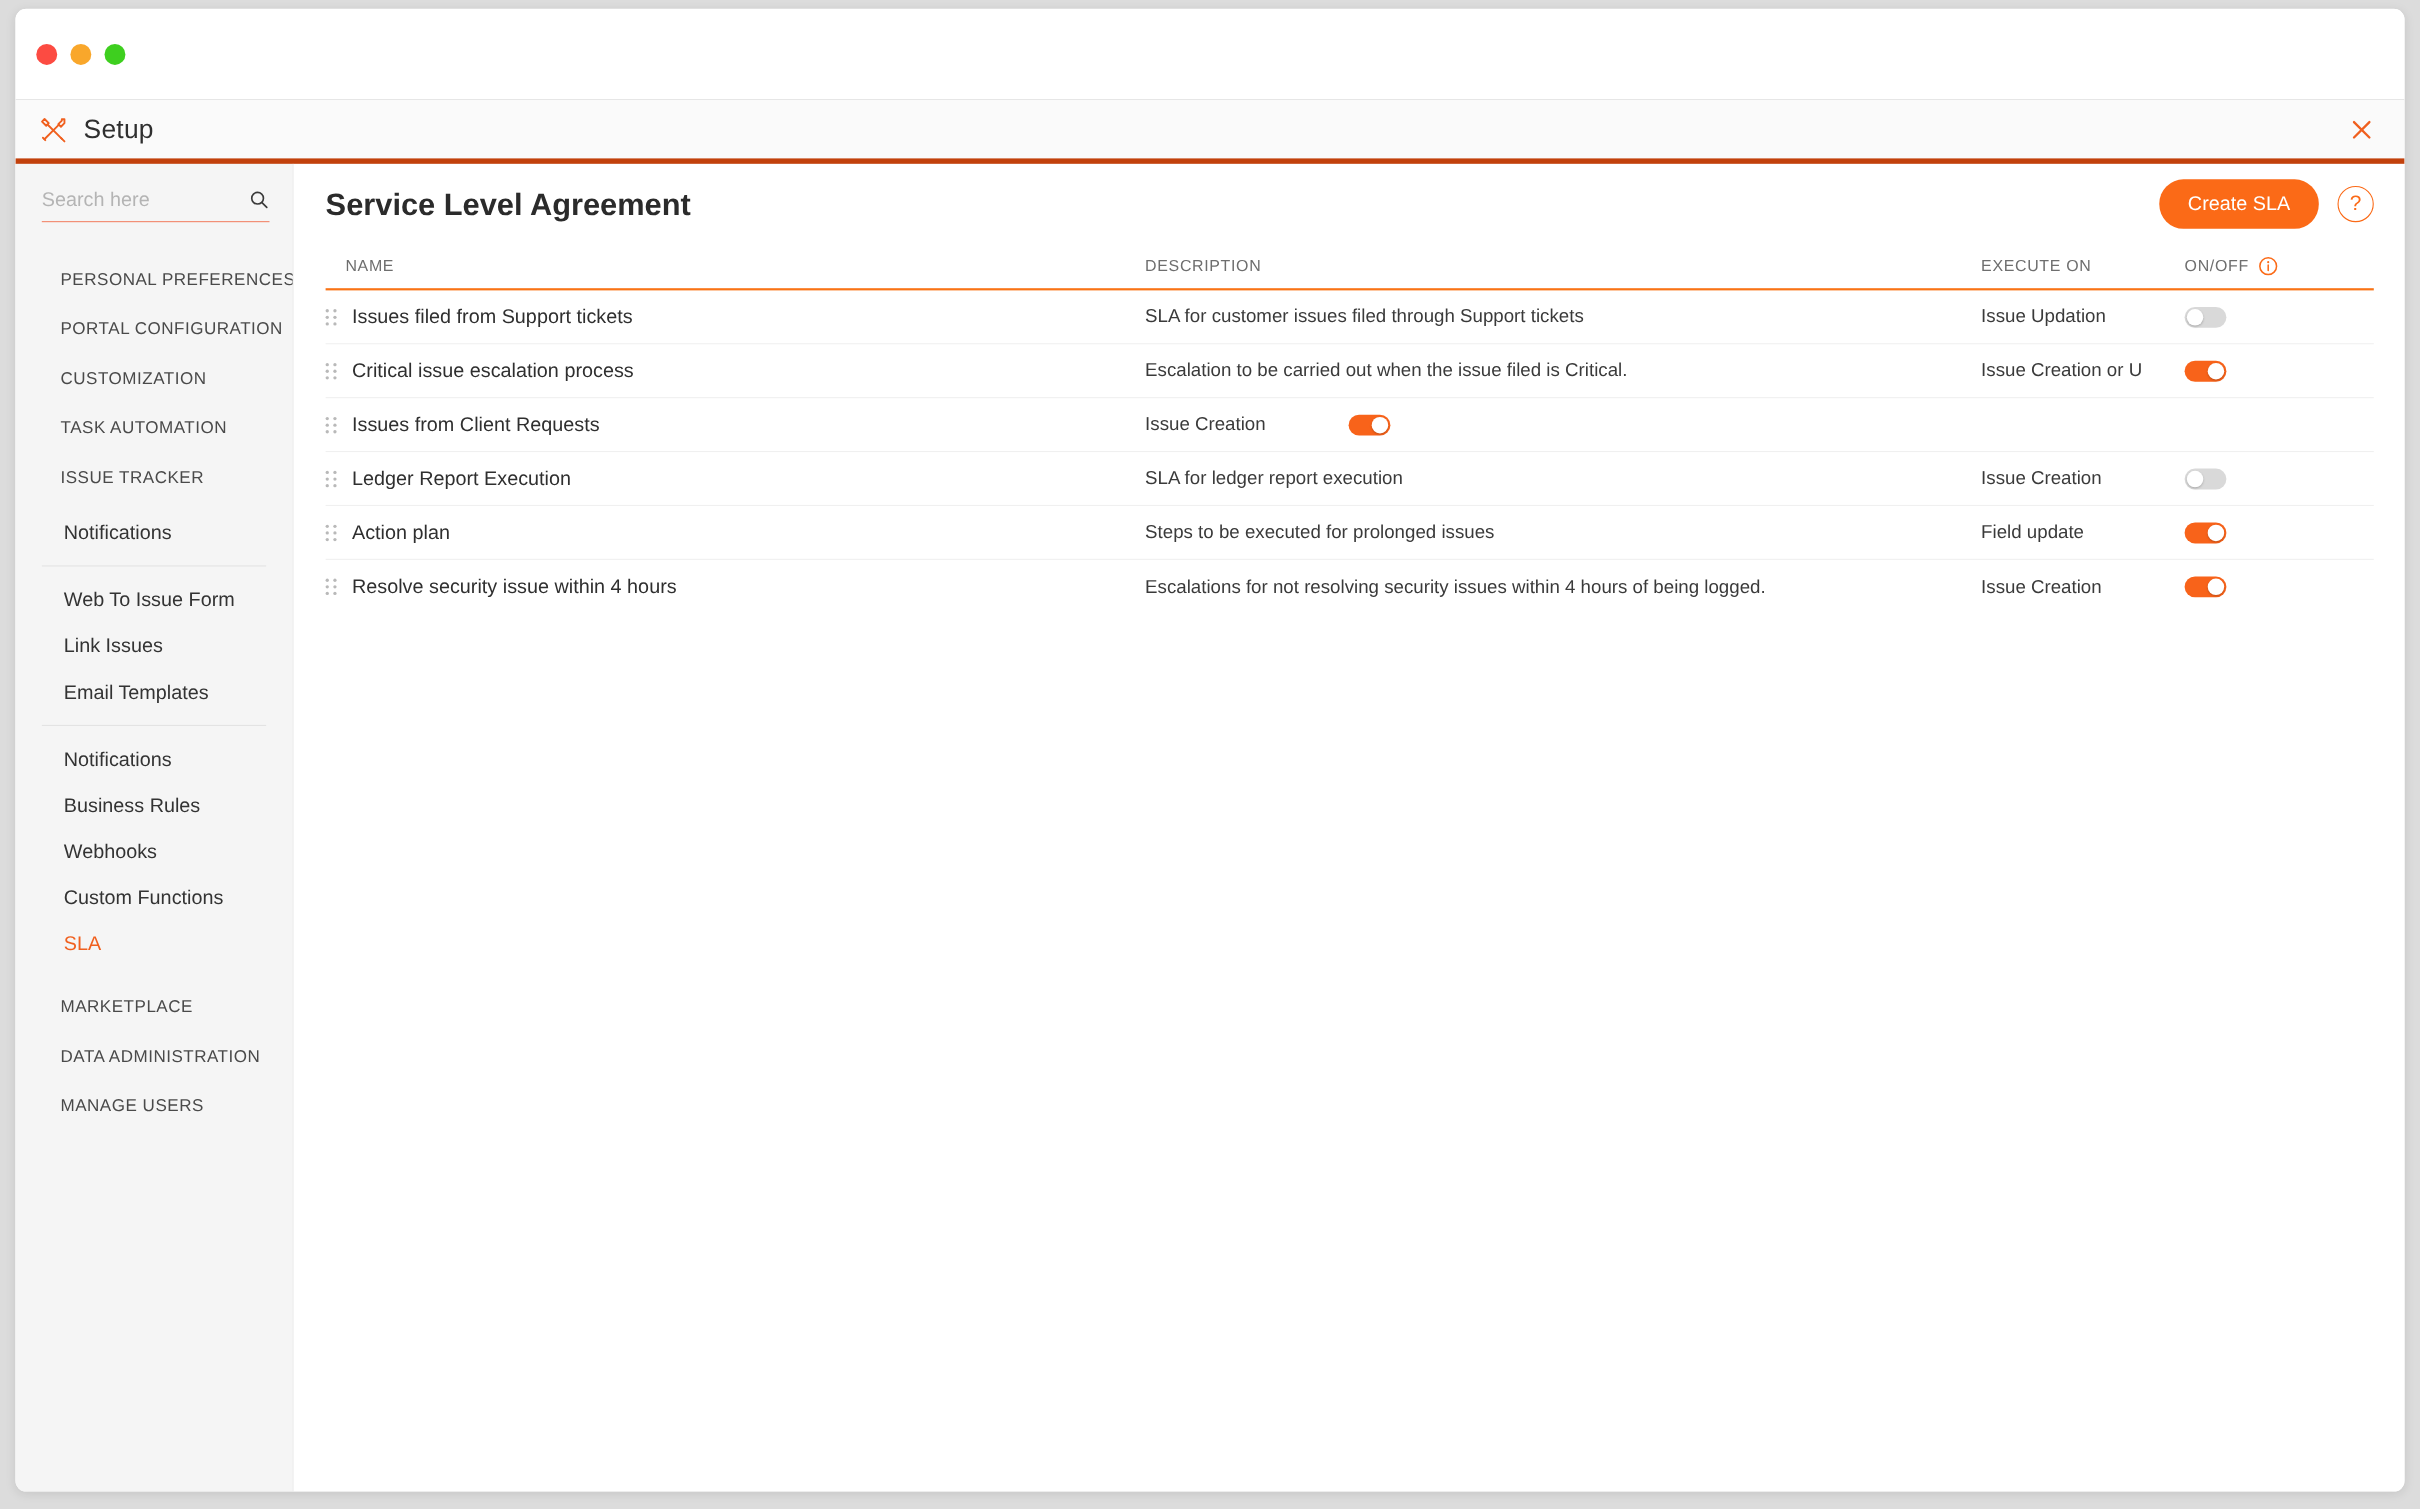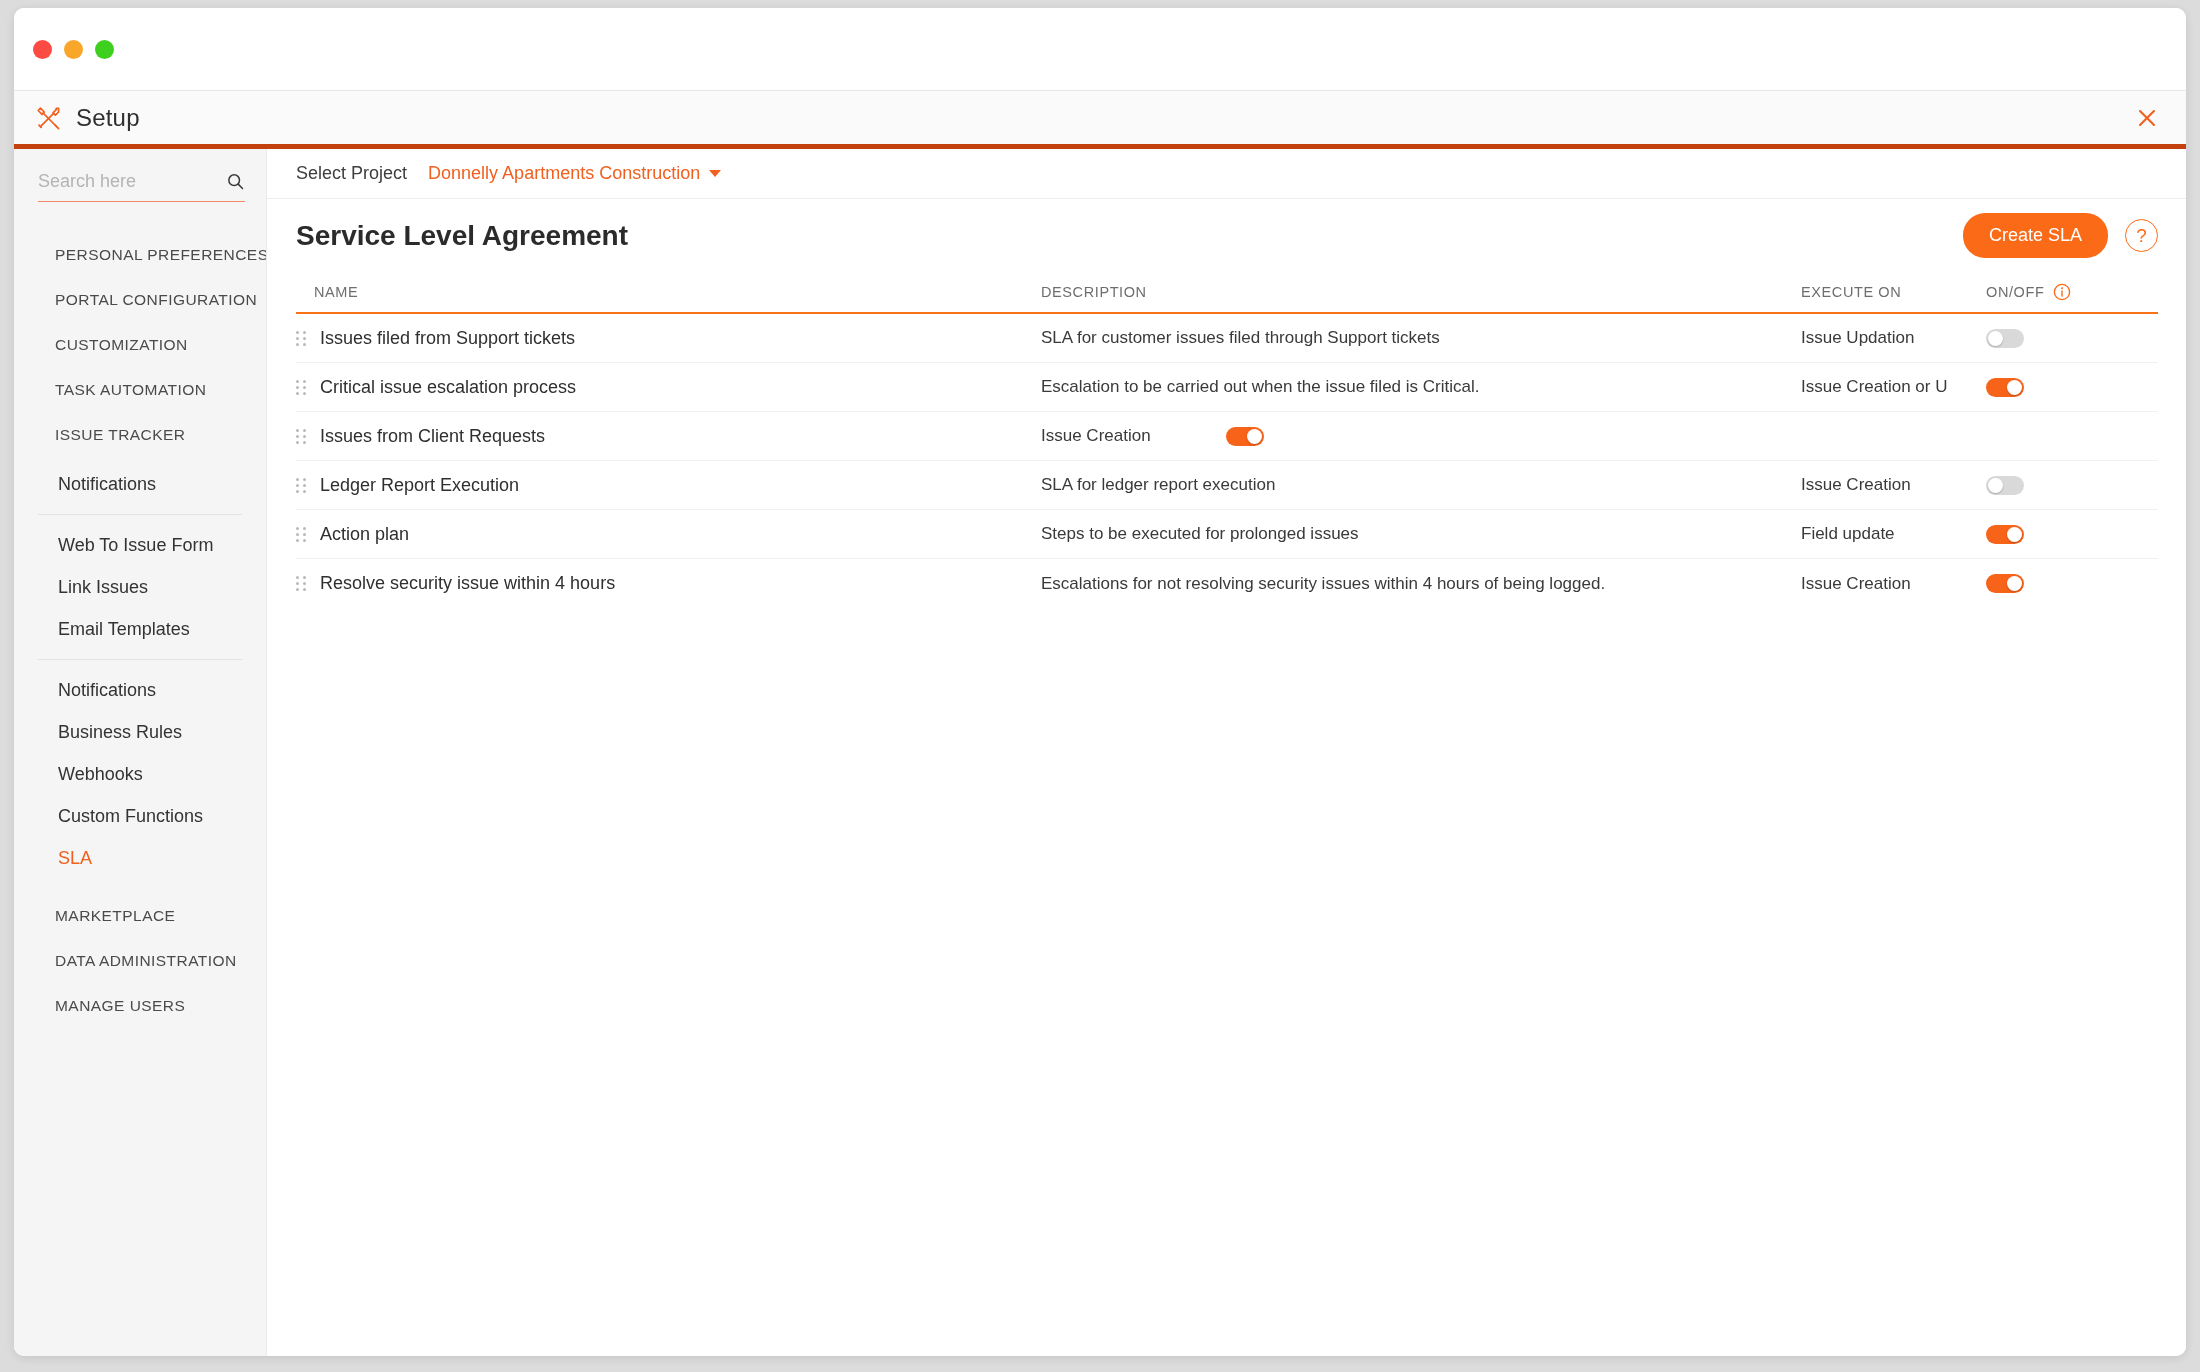--- a/index.html
+++ b/index.html
@@ -353,26 +353,20 @@
             <span>DATA ADMINISTRATION</span>
           </div>
         <div class="nav-section">
             <span>MANAGE USERS</span>
           </div>
       </div>
     </div>
 
     <div class="main">
 
-      <div class="project-bar">
-        <span class="project-label">Select Project</span>
-        <span class="project-value">
-          <span>Donnelly Apartments Construction</span><span class="caret"></span>
-        </span>
-      </div>
 
       <div class="page-head">
         <span class="page-title">Service Level Agreement</span>
         <span class="spacer"></span>
         <button class="btn-primary">Create SLA</button>
         <span class="help-btn">?</span>
       </div>
 
       <div class="table">
         <div class="thead">

